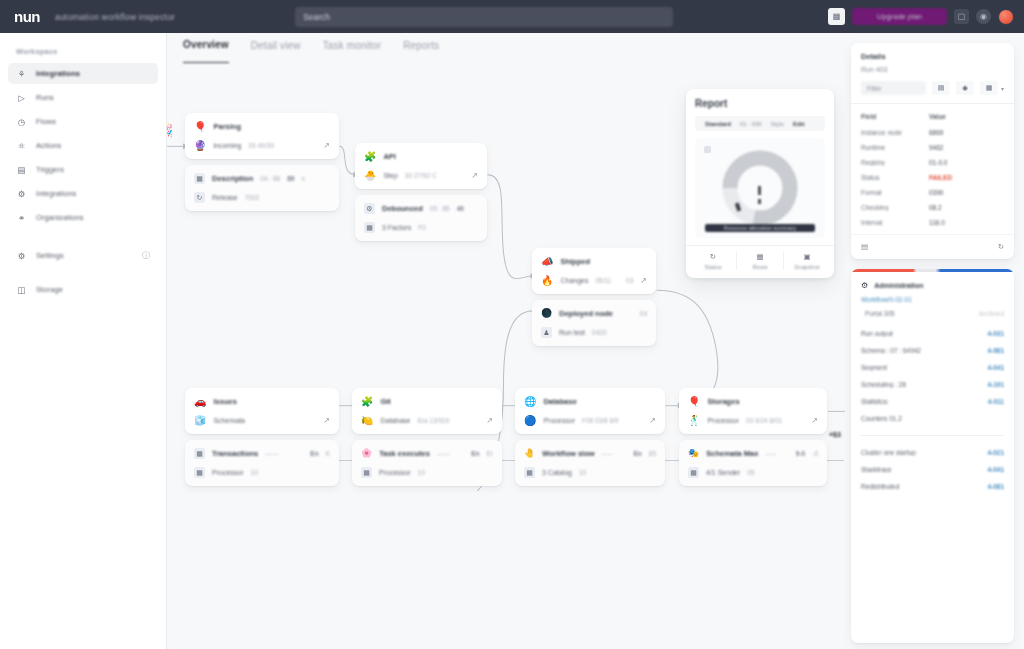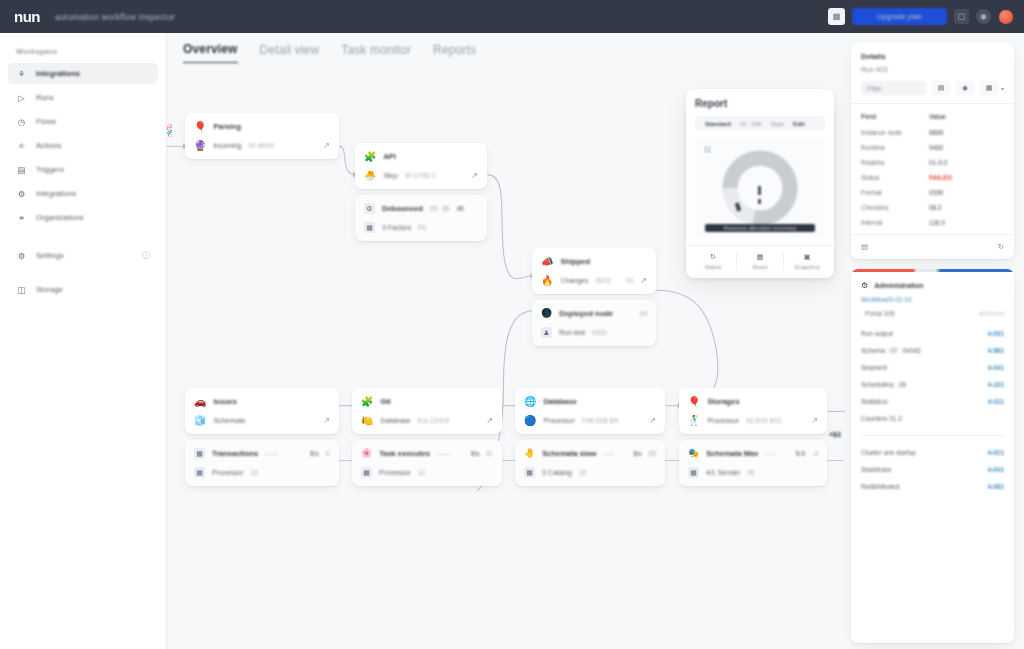--- a/index.html
+++ b/index.html
@@ -39,21 +39,21 @@
     font-family: "Liberation Sans", sans-serif;
   }
   .search-input::placeholder { color: #c9ccd6; }
   .topbar-right { margin-left: auto; display: flex; align-items: center; gap: 7px; }
   .tb-badge {
     width: 17px; height: 17px; border-radius: 3px; background: #f2f3f5;
     display: flex; align-items: center; justify-content: center;
     color: #5a6070; font-size: 8px;
   }
   .tb-pill {
-    height: 17px; min-width: 95px; border-radius: 4px; background: #1d4ed8;
+    height: 17px; min-width: 95px; border-radius: 4px; background: #701a75;
     display: flex; align-items: center; justify-content: center;
     color: #b9bdc9; font-size: 7.5px; padding: 0 9px;
     filter: blur(0.85px); white-space: nowrap;
   }
   .tb-icon {
     width: 15px; height: 15px; border-radius: 3px; background: #474c5b;
     display: flex; align-items: center; justify-content: center;
     color: #aeb3c0; font-size: 8px;
   }
   .tb-icon.round { border-radius: 50%; background: #4d5261; }
@@ -102,21 +102,21 @@
 
   
   .main { flex: 1; position: relative; background: #f7f8f9; min-width: 0; }
 
   .tabs {
     display: flex; align-items: flex-end; gap: 22px;
     padding: 9px 0 0 16px; height: 30px;
     position: relative; z-index: 4;
   }
   .tab {
-    font-size: 12px; color: #9aa0ab; padding-bottom: 6px;
+    font-size: 10px; color: #9aa0ab; padding-bottom: 12px;
     filter: blur(0.95px); white-space: nowrap; letter-spacing: 0.15px;
   }
   .tab.active {
     color: #2d323b; font-weight: 700;
     border-bottom: 1.6px solid #2d323b;
   }
 
   
   .canvas { position: absolute; inset: 30px 0 0 0; }
   .edges { position: absolute; inset: 0; width: 100%; height: 100%; pointer-events: none; }
@@ -291,20 +291,23 @@
 </style>
 </head>
 <body>
 
 <div class="app">
 
   <div class="topbar">
     <div class="brand">
       <span class="brand-logo">nun</span>
       <span class="brand-sub">automation workflow inspector</span>
+    </div>
+    <div class="search-wrap">
+      <input class="search-input" placeholder="Search" style="">
     </div>
     <div class="topbar-right">
       <div class="tb-badge">▦</div>
       <div class="tb-pill">Upgrade plan</div>
       <div class="tb-icon">▢</div>
       <div class="tb-icon round">◉</div>
       <div class="tb-avatar"></div>
     </div>
   </div>
 
@@ -396,20 +399,34 @@
               <span class="t-strong">Parsing</span>
             </div>
             <div class="row">
               <span class="emoji">🔮</span>
               <span class="t-mid">incoming</span>
               <span class="t-dim">03 49/39</span>
               <span class="spacer"></span>
               <span class="lnk-ico">↗</span>
             </div>
           </div>
+          <div class="card sub">
+            <div class="row">
+              <span class="mini-ico">▦</span>
+              <span class="t-strong">Description</span>
+              <span class="t-dim">04 : 88</span>
+              <span class="t-tag">89</span>
+              <span class="t-dim">x</span>
+            </div>
+            <div class="row">
+              <span class="mini-ico">↻</span>
+              <span class="t-mid">Release</span>
+              <span class="t-dim">7002</span>
+            </div>
+          </div>
         </div>
 
         <div class="node" style="left:188px;top:80px;width:132px;">
           <div class="card">
             <div class="row">
               <span class="emoji">🧩</span>
               <span class="t-strong">API</span>
             </div>
             <div class="row">
               <span class="emoji">🐣</span>
@@ -535,21 +552,21 @@
               <span class="emoji">🔵</span>
               <span class="t-mid">Processor</span>
               <span class="t-dim">F08 03/8 8/9</span>
               <span class="spacer"></span>
               <span class="lnk-ico">↗</span>
             </div>
           </div>
           <div class="card sub">
             <div class="row">
               <span class="emoji sm">🤚</span>
-              <span class="t-strong">Schemata slow</span>
+              <span class="t-strong">Workflow slow</span>
               <span class="t-dim">-----</span>
               <span class="spacer"></span>
               <span class="t-tag">En</span>
               <span class="t-dim">85</span>
             </div>
             <div class="row">
               <span class="mini-ico">▦</span>
               <span class="t-mid">3 Catalog</span>
               <span class="t-dim">10</span>
             </div>

